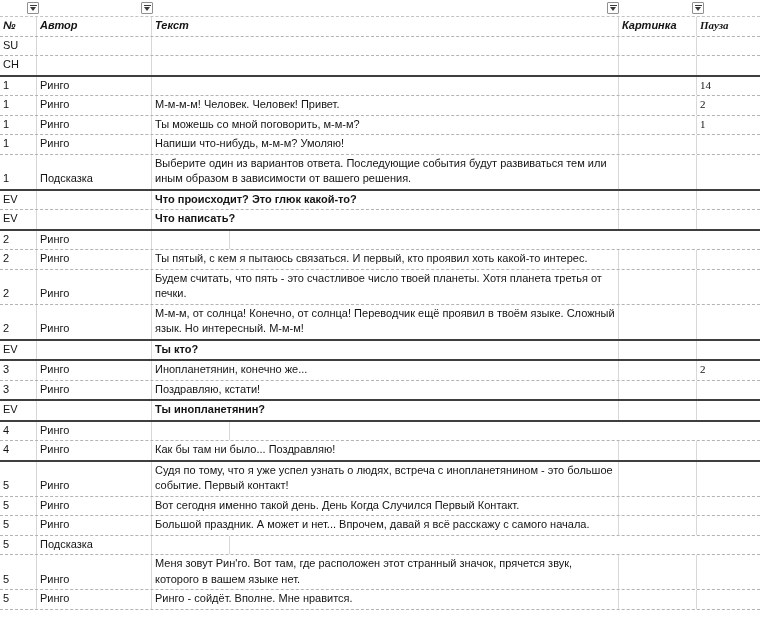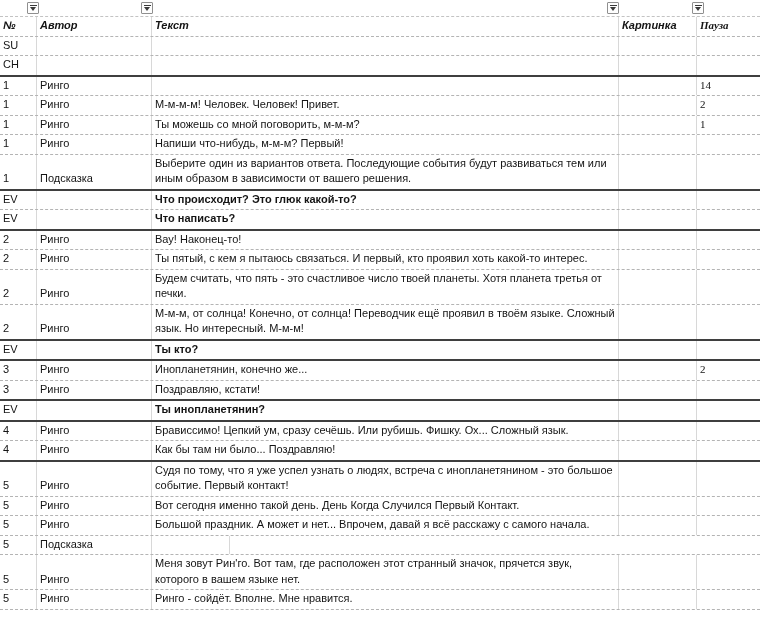--- a/index.html
+++ b/index.html
@@ -192,21 +192,21 @@
         </div>
     </div>
       <div class="row">
       <div class="cell c0">
           <span class="v">1</span>
         </div>
       <div class="cell c1">
           <span class="v">Ринго</span>
         </div>
       <div class="cell c2">
-          <span class="v">Напиши что-нибудь, м-м-м? Первый!</span>
+          <span class="v">Напиши что-нибудь, м-м-м? Умоляю!</span>
         </div>
       <div class="cell c3">
           <span class="v"></span>
         </div>
       <div class="cell c4">
           <span class="v"></span>
         </div>
     </div>
       <div class="row group-end">
       <div class="cell c0">
@@ -259,23 +259,20 @@
           <span class="v"></span>
         </div>
     </div>
       <div class="row">
       <div class="cell c0">
           <span class="v">2</span>
         </div>
       <div class="cell c1">
           <span class="v">Ринго</span>
         </div>
-      <div class="cell c2">
-          <span class="v">Вау! Наконец-то!</span>
-        </div>
       <div class="cell c3">
           <span class="v"></span>
         </div>
       <div class="cell c4">
           <span class="v"></span>
         </div>
     </div>
       <div class="row">
       <div class="cell c0">
           <span class="v">2</span>
@@ -394,23 +391,20 @@
       <div class="cell c4">
           <span class="v"></span>
         </div>
     </div>
       <div class="row">
       <div class="cell c0">
           <span class="v">4</span>
         </div>
       <div class="cell c1">
           <span class="v">Ринго</span>
-        </div>
-      <div class="cell c2">
-          <span class="v">Брависсимо! Цепкий ум, сразу сечёшь. Или рубишь. Фишку. Ох... Сложный язык.</span>
         </div>
       <div class="cell c3">
           <span class="v"></span>
         </div>
       <div class="cell c4">
           <span class="v"></span>
         </div>
     </div>
       <div class="row group-end">
       <div class="cell c0">

